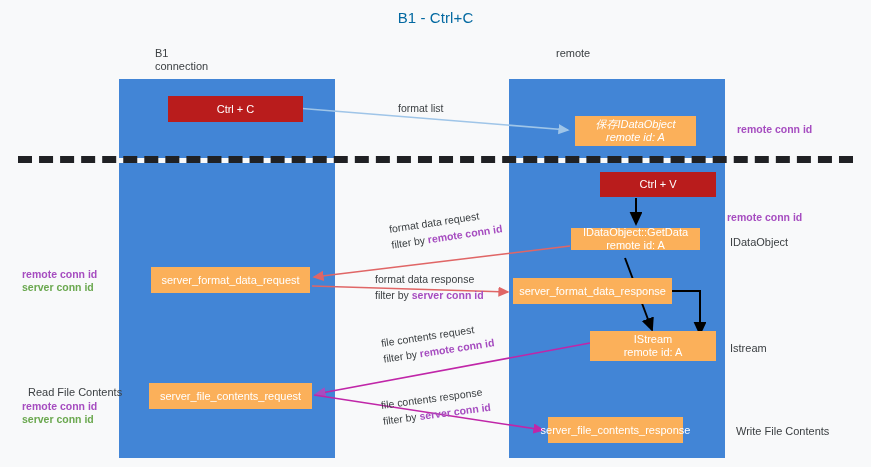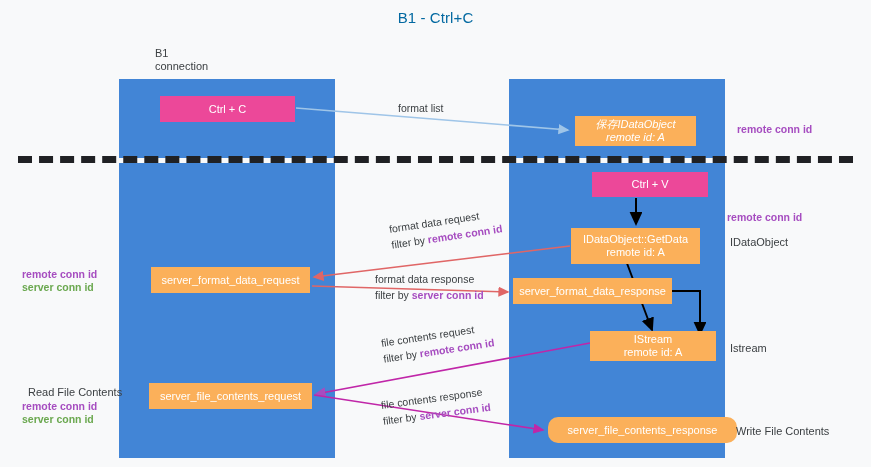--- a/index.html
+++ b/index.html
@@ -41,32 +41,32 @@
     border-top:7px dashed #202124;
   }
 
   
   .node{
     display:flex;align-items:center;justify-content:center;
     text-align:center;color:#ffffff;
     font-size:11px;line-height:13px;
     box-sizing:border-box;padding:2px 4px;
   }
-  .green{background:#ec4899;}
+  .green{background:#b91c1c;margin-left:8px;}
   .orange{background:#fbb05a;}
 
   #n-ctrlc{left:160px;top:96px;width:135px;height:26px;}
   #n-ctrlv{left:592px;top:172px;width:116px;height:25px;}
   #n-idataobject{left:575px;top:116px;width:121px;height:30px;font-style:italic;}
-  #n-getdata{left:571px;top:228px;width:129px;height:36px;}
+  #n-getdata{left:571px;top:228px;width:129px;height:22px;}
   #n-istream{left:590px;top:331px;width:126px;height:30px;}
   #n-sfdreq{left:151px;top:267px;width:159px;height:26px;}
   #n-sfdresp{left:513px;top:278px;width:159px;height:26px;}
   #n-sfcreq{left:149px;top:383px;width:163px;height:26px;}
-  #n-sfcresp{left:548px;top:417px;width:189px;height:26px;border-radius:10px;}
+  #n-sfcresp{left:548px;top:417px;width:135px;height:26px;}
 
   
   .side-label{font-size:11px;line-height:13px;color:#3c4043;}
   #lab-dataobject{left:730px;top:236px;}
   #lab-istream{left:730px;top:342px;}
   #lab-write{left:736px;top:425px;}
 
   
   .conn{font-size:10.5px;line-height:13px;font-weight:bold;}
   .purple{color:#a64dc0;}
@@ -140,20 +140,21 @@
 
 <div class="abs" id="title">
   <div>B1 - Ctrl+C</div>
 </div>
 
 <div class="abs col-head" id="head-b1">
   <div>B1</div>
   <div>connection</div>
 </div>
 <div class="abs col-head" id="head-a1">
+  <div>remote</div>
 </div>
 
 <div class="abs node green" id="n-ctrlc">
   <span>Ctrl + C</span>
 </div>
 
 <div class="abs node green" id="n-ctrlv">
   <span>Ctrl + V</span>
 </div>
 

